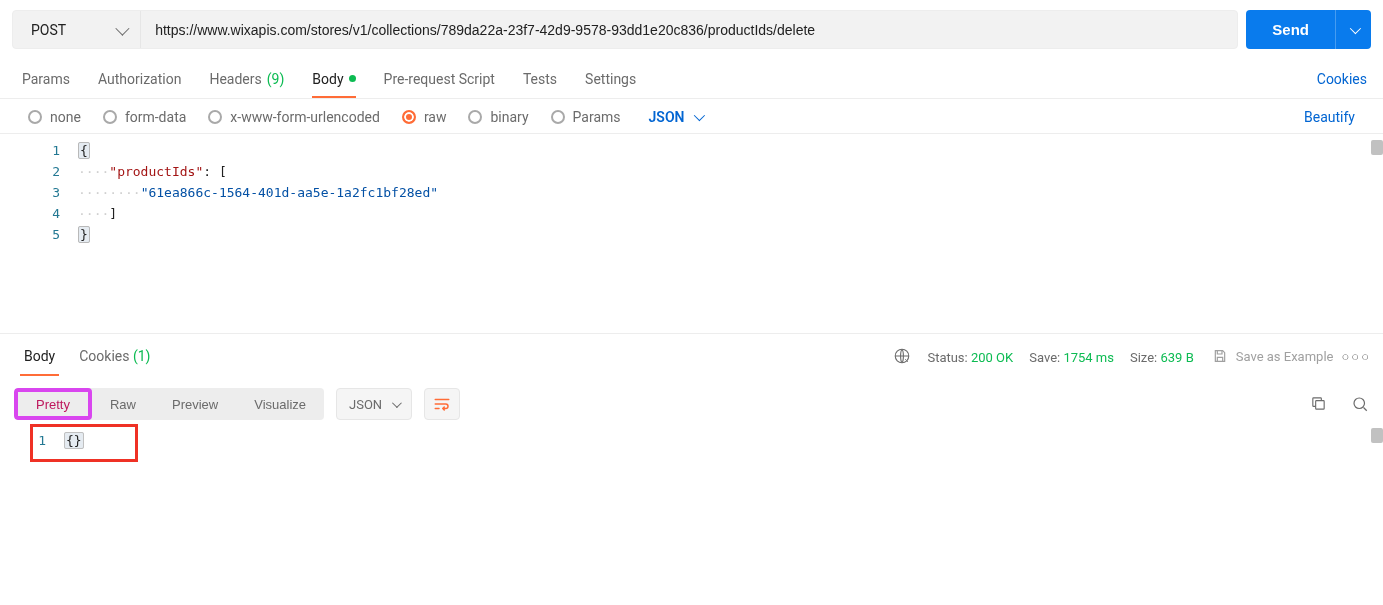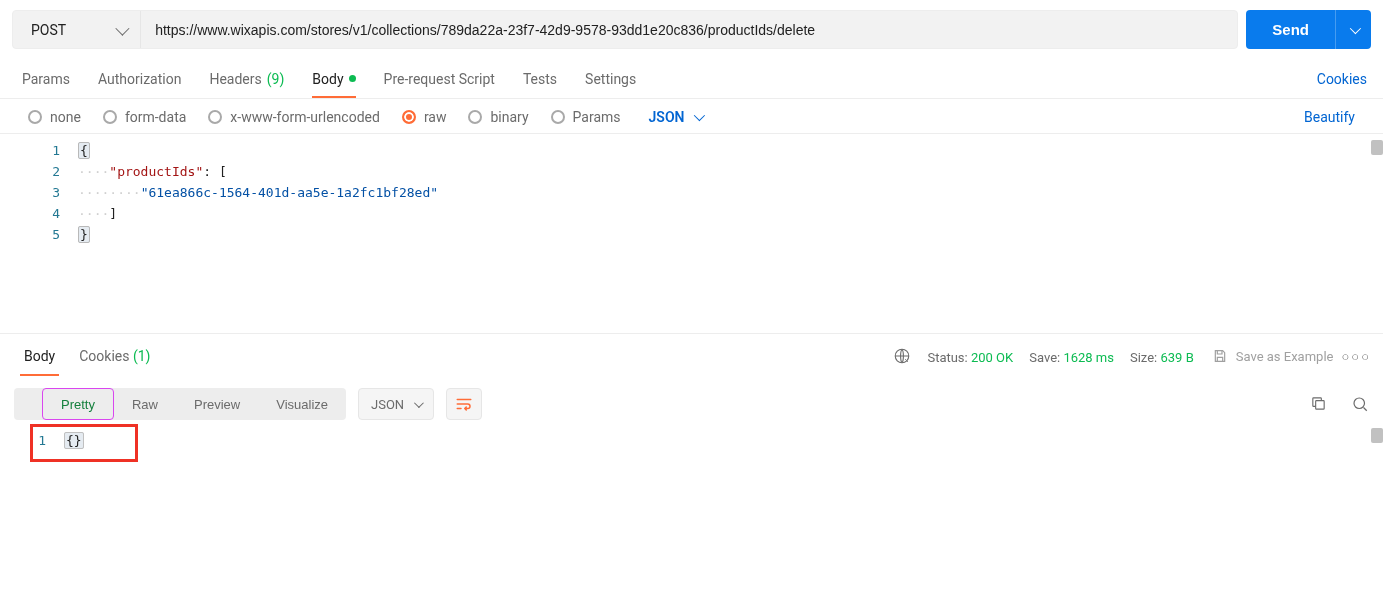--- a/index.html
+++ b/index.html
@@ -244,21 +244,21 @@
       padding: 10px 14px;
     }
     .seg {
       display: flex; background: #ededed; border-radius: 4px; overflow: hidden;
       height: 32px;
     }
     .seg button {
       border: none; background: transparent; padding: 0 18px;
       font-size: 13px; color: #6b6b6b; cursor: pointer;
     }
-    .seg button.act { background: #ededed; color: #15803d; border: 1px solid #d946ef; border-radius: 4px; margin-left: 28px; }
+    .seg button.act { background: #ededed; color: #be185d; border: 4px solid #d946ef; border-radius: 4px; }
     .dd-json {
       margin-left: 12px;
       height: 32px;
       background: #f5f5f5;
       border: 1px solid #e6e6e6;
       border-radius: 4px;
       padding: 0 12px;
       display: flex; align-items: center; gap: 10px;
       font-size: 13px; color: #6b6b6b; cursor: pointer;
     }
@@ -421,21 +421,21 @@
       <circle cx="12" cy="12" r="9"></circle>
         <path d="M3 12h18M12 3c2.5 3 2.5 15 0 18M12 3c-2.5 3-2.5 15 0 18"></path>
       <path d="M18 18l-2-2m2 2l2 2" stroke-width="1"></path>
     </svg>
     <span>
       <span>Status:</span>
       <span class="val-green">200 OK</span>
     </span>
     <span>
       <span>Save:</span>
-      <span class="val-green">1628 ms</span>
+      <span class="val-green">1754 ms</span>
     </span>
     <span>
       <span>Size:</span>
       <span class="val-green">639 B</span>
     </span>
   </div>
   <div class="resp-actions">
     <div class="save-ex">
       <svg width="16" height="16" viewBox="0 0 24 24" fill="none" stroke="#a0a0a0" stroke-width="1.8">
         <path d="M5 4h11l3 3v13H5z"></path>

